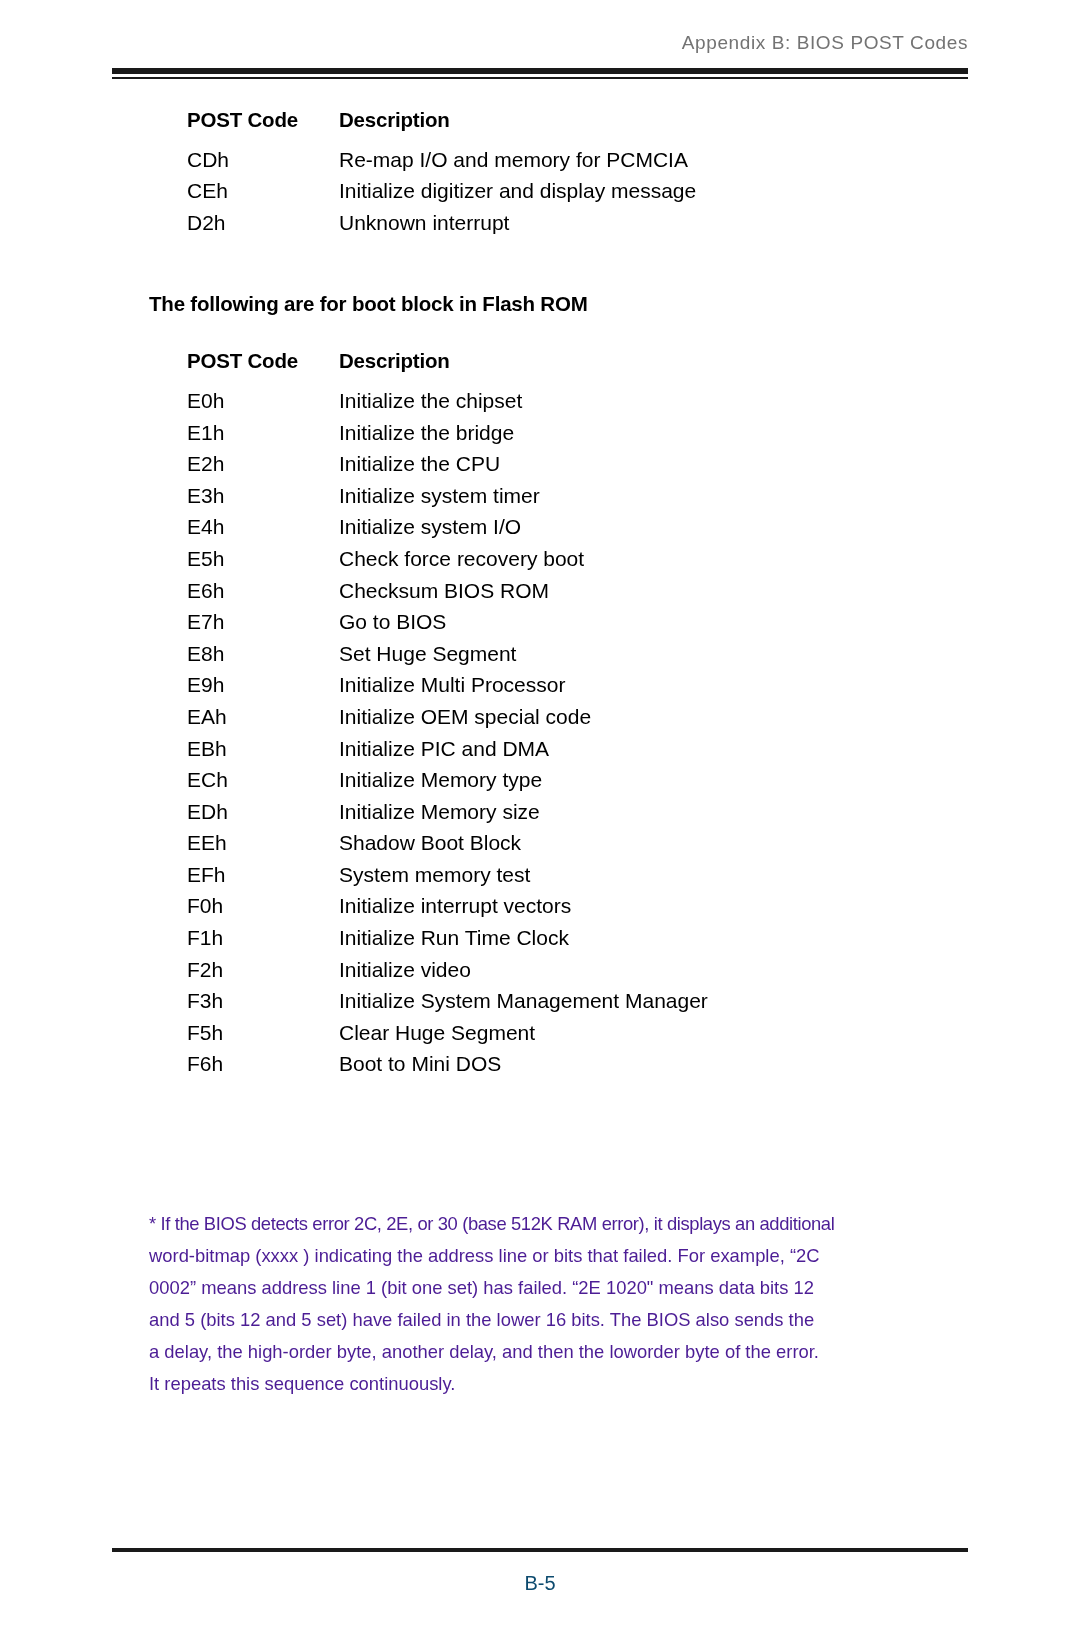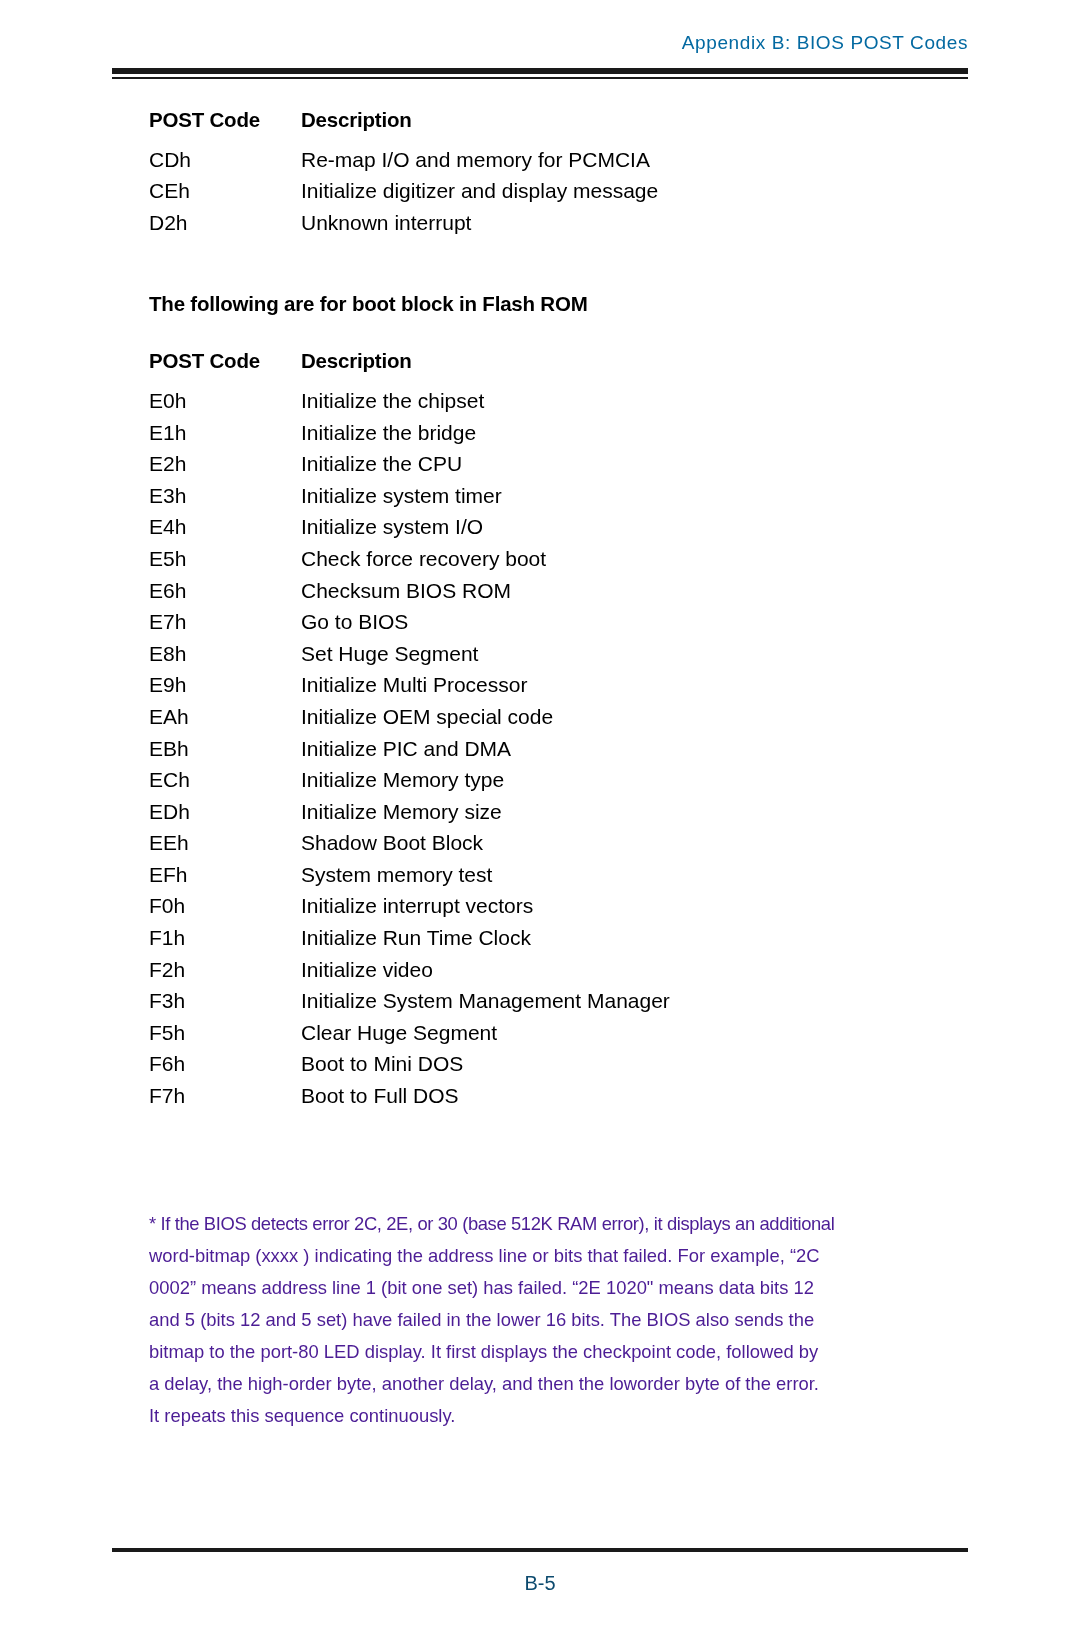--- a/index.html
+++ b/index.html
@@ -26,21 +26,21 @@
   .page-header {
     position: absolute;
     top: 32px;
     left: 112px;
     right: 112px;
   }
   .header-title {
     text-align: right;
     font-size: 19px;
     letter-spacing: 0.6px;
-    color: #0369a1;
+    color: #737373;
     line-height: 1.2;
   }
   .header-rule-thick {
     margin-top: 13px;
     height: 6px;
     background: #1a1a1a;
   }
   .header-rule-thin {
     margin-top: 3px;
     height: 2px;
@@ -54,20 +54,21 @@
     left: 149px;
     right: 100px;
   }
 
   .table-block {
     display: block;
   }
   .col-head-row, .code-row {
     display: flex;
     align-items: baseline;
+    margin-left: 38px;
   }
   .col-head-row {
     margin-bottom: 8px;
   }
   .col-code {
     width: 152px;
     flex: 0 0 152px;
     font-size: 21px;
     line-height: 31.6px;
     white-space: nowrap;
@@ -258,34 +259,29 @@
         <div class="col-desc">Initialize System Management Manager</div>
       </div>
       <div class="code-row">
         <div class="col-code">F5h</div>
         <div class="col-desc">Clear Huge Segment</div>
       </div>
       <div class="code-row">
         <div class="col-code">F6h</div>
         <div class="col-desc">Boot to Mini DOS</div>
       </div>
-      <div class="code-row">
-        <div class="col-code">F7h</div>
-        <div class="col-desc">Boot to Full DOS</div>
-      </div>
     </div>
 
   </div>
 
   <div class="footnote">
     <span class="ln tight">* If the BIOS detects error 2C, 2E, or 30 (base 512K RAM error), it displays an additional</span>
     <span class="ln">word-bitmap (xxxx ) indicating the address line or bits that failed.  For example, “2C</span>
     <span class="ln">0002” means address line 1 (bit one set) has failed.  “2E 1020" means data bits 12</span>
     <span class="ln">and 5 (bits 12 and 5 set) have failed in the lower 16 bits.  The BIOS also sends the</span>
-    <span class="ln">bitmap to the port-80 LED display.  It first displays the checkpoint code, followed by</span>
     <span class="ln">a delay, the high-order byte, another delay, and then the loworder byte of the error.</span>
     <span class="ln">It repeats this sequence continuously.</span>
   </div>
 
   <div class="page-footer">
     <div class="footer-rule"></div>
     <div class="footer-page-number">B-5</div>
   </div>
 
 </div>

